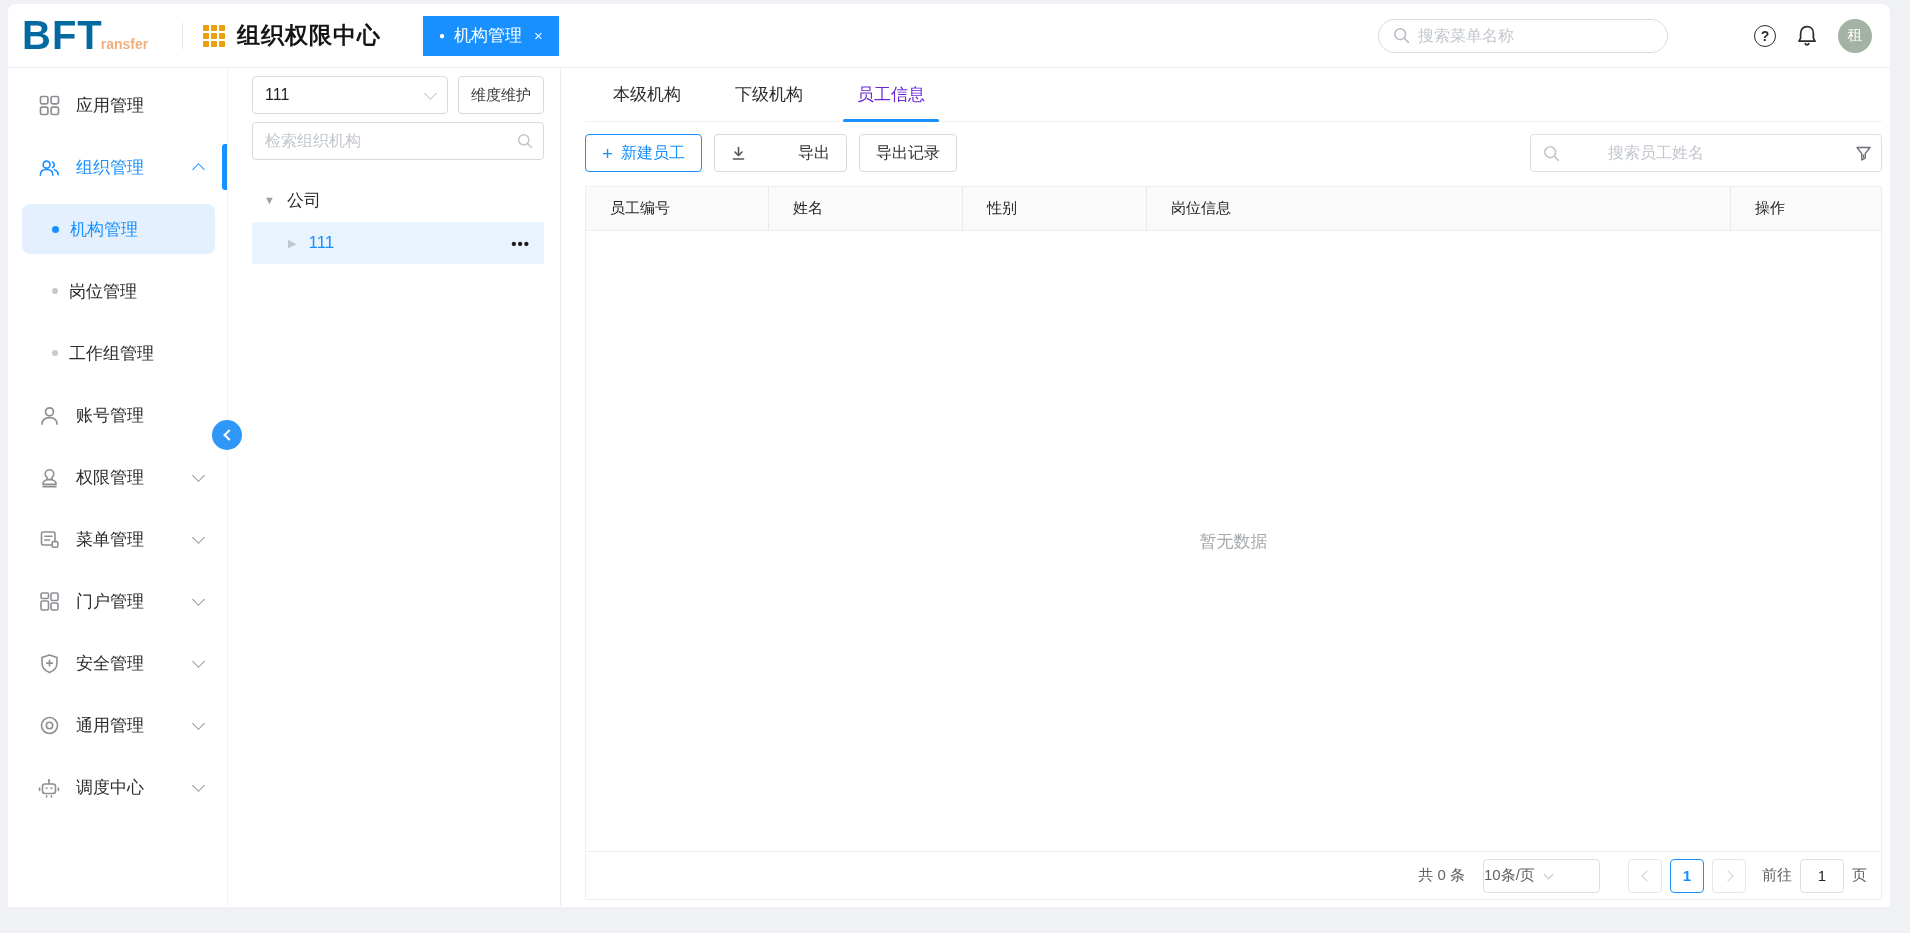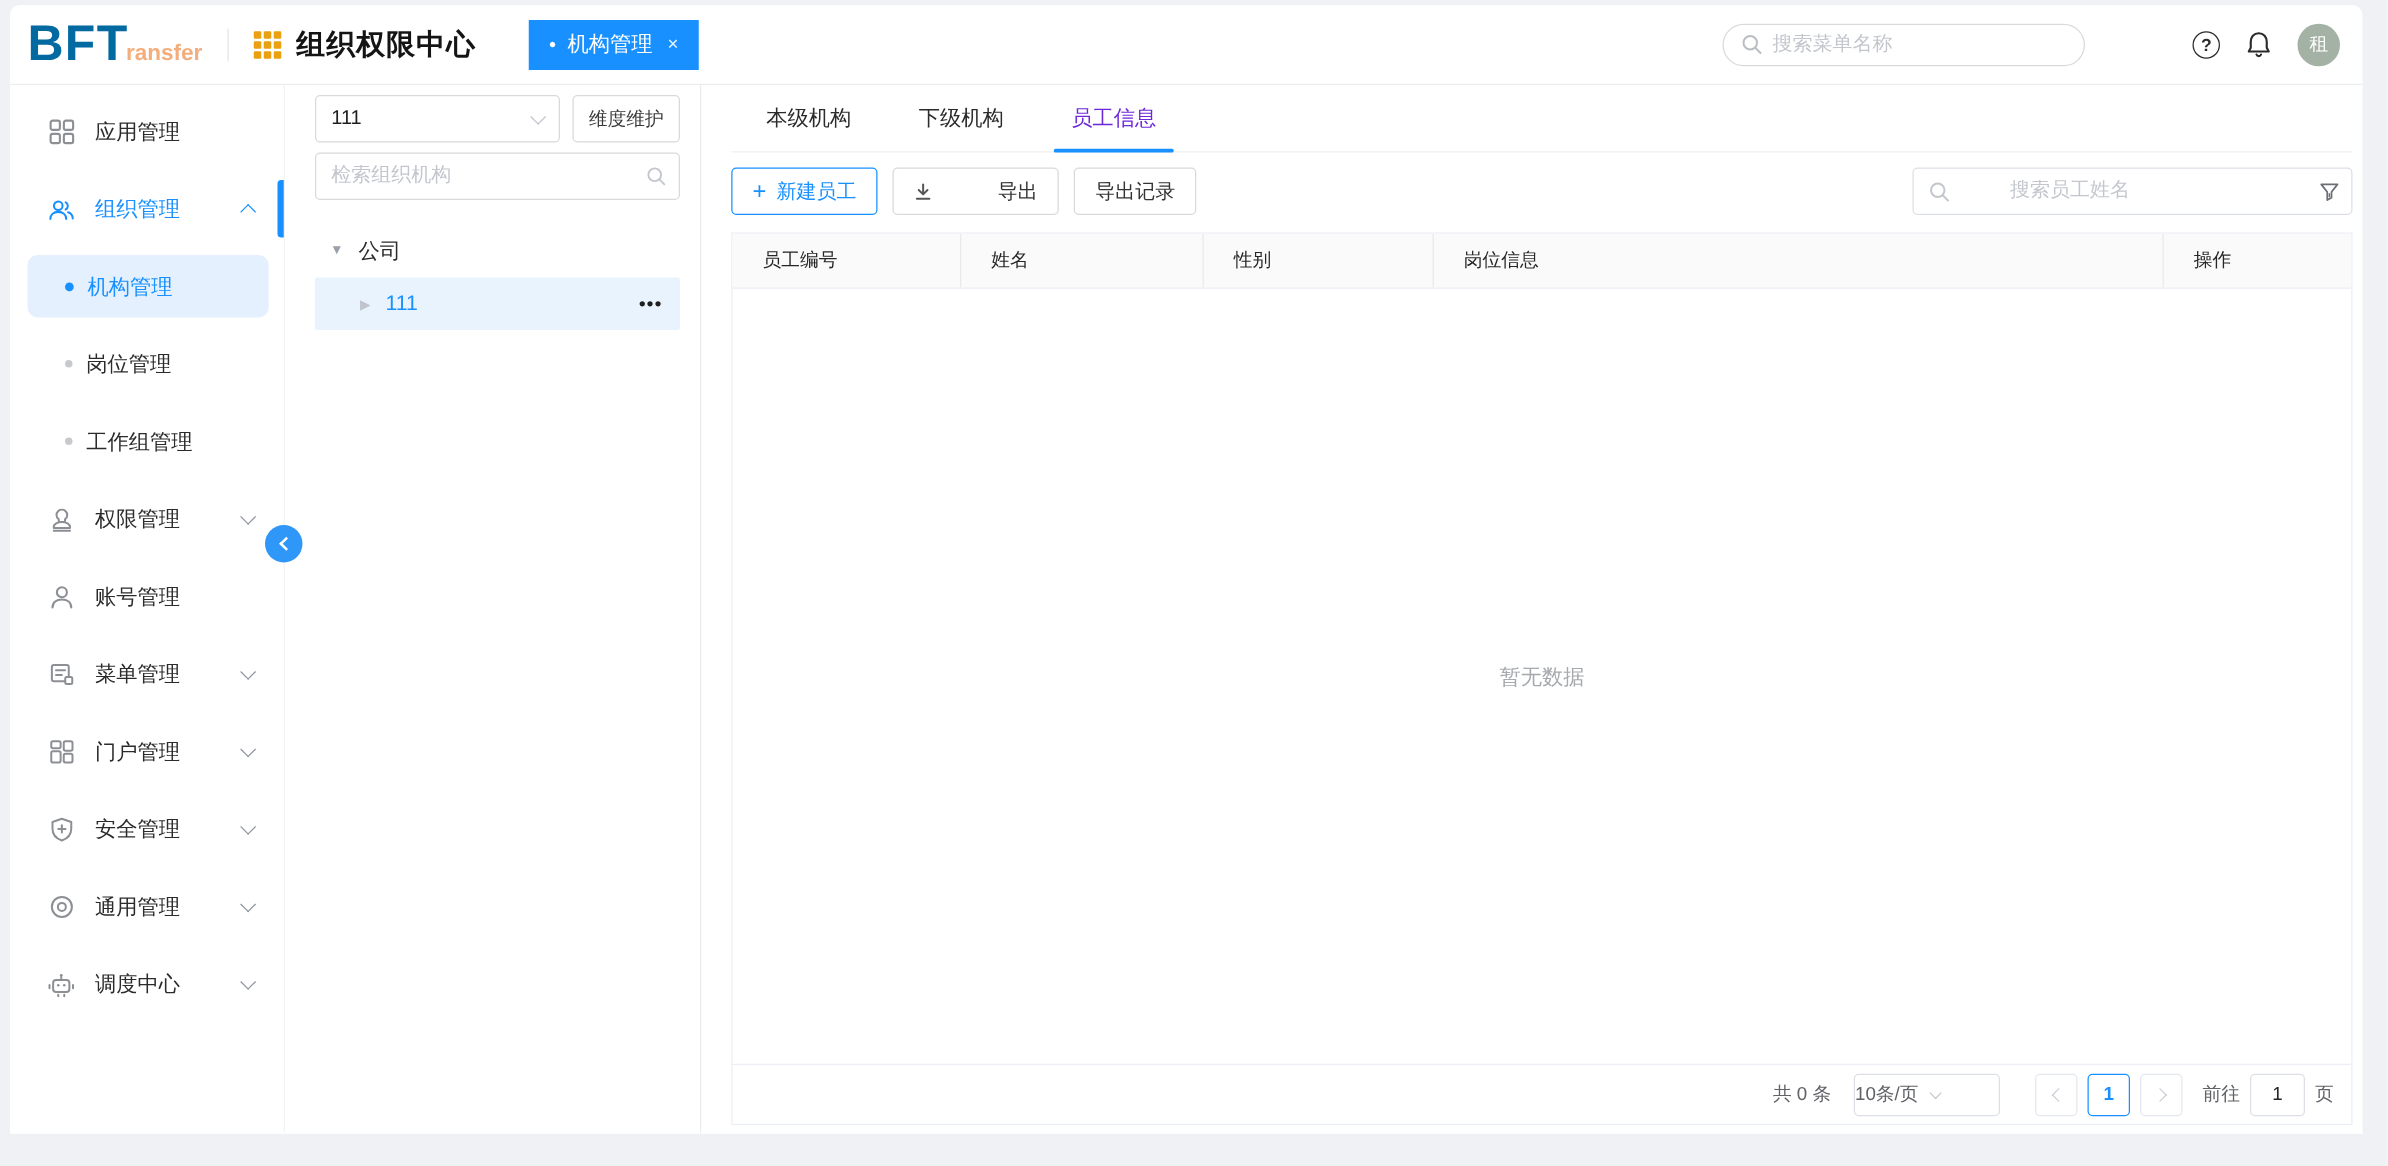--- a/index.html
+++ b/index.html
@@ -5,21 +5,21 @@
   * { box-sizing: border-box; margin: 0; padding: 0; }
   html, body { width: 1910px; height: 933px; background: #eff1f4; overflow: hidden;
     font-family: "Liberation Sans", "DejaVu Sans", sans-serif; color: #303133; }
   .app { position: absolute; left: 8px; top: 4px; width: 1882px; height: 903px;
     background: #fff; border-radius: 8px 8px 0 0; overflow: hidden; }
 
   
   .header { height: 64px; display: flex; align-items: center; border-bottom: 1px solid #ededed; padding: 0 18px 0 14px; }
   .logo { display: flex; align-items: baseline; width: 152px; cursor: pointer; }
   .logo-main { font-size: 40px; font-weight: 800; color: #0369a1; letter-spacing: 1px; }
-  .logo-sub { font-size: 18px; font-weight: 700; color: #f3ae7d; margin-left: -2px; }
+  .logo-sub { font-size: 14px; font-weight: 700; color: #f3ae7d; margin-left: -2px; }
   .h-divider { width: 1px; height: 26px; background: #e3e3e3; margin: 0 20px 0 8px; }
   .brand-grid { display: grid; grid-template-columns: repeat(3, 6px); grid-template-rows: repeat(3, 6px); gap: 2px; margin-right: 12px; }
   .brand-grid span { background: #e9a112; border-radius: 1px; }
   .app-title { font-size: 23px; font-weight: 700; color: #141414; letter-spacing: 1px; }
   .win-tab { margin-left: 42px; height: 40px; background: #1890ff; color: #fff; display: flex; align-items: center; padding: 0 16px; cursor: pointer; }
   .win-tab .dot { font-size: 10px; margin-right: 9px; }
   .win-tab .label { font-size: 17px; }
   .win-tab .close { font-size: 15px; margin-left: 12px; opacity: .9; cursor: pointer; }
   .h-spacer { flex: 1; }
   .menu-search { width: 290px; height: 34px; border: 1px solid #d9d9d9; border-radius: 17px; display: flex; align-items: center; padding: 0 14px; margin-right: 86px; }
@@ -201,37 +201,37 @@
         <span class="slabel">岗位管理</span>
       </div>
       <div class="sub-item">
         <span class="sdot"></span>
         <span class="slabel">工作组管理</span>
       </div>
 
       <div class="side-item">
         <span class="sicon">
           <svg width="21" height="21" viewBox="0 0 21 21">
+              <circle cx="10.5" cy="6.8" r="4" fill="none" stroke="#8c8f94" stroke-width="1.7"></circle>
+              <path d="M3 19 C3 14.8 6.3 12.6 10.5 12.6 C14.7 12.6 18 14.8 18 19" fill="none" stroke="#8c8f94" stroke-width="1.7" stroke-linecap="round"></path>
+            </svg>
+        </span>
+        <span class="slabel">账号管理</span>
+      </div>
+
+      <div class="side-item">
+        <span class="sicon">
+          <svg width="21" height="21" viewBox="0 0 21 21">
               <path d="M8 12.5 L8 10.5 C6.8 9.6 6.2 8.5 6.2 7 a4.3 4.3 0 0 1 8.6 0 C14.8 8.5 14.2 9.6 13 10.5 L13 12.5 Z" fill="none" stroke="#8c8f94" stroke-width="1.6" stroke-linejoin="round"></path>
               <path d="M4 16.6 C4 14.3 7 12.5 10.5 12.5 C14 12.5 17 14.3 17 16.6 L17 17.4 L4 17.4 Z" fill="none" stroke="#8c8f94" stroke-width="1.6" stroke-linejoin="round"></path>
               <line x1="4" y1="19.6" x2="17" y2="19.6" stroke="#8c8f94" stroke-width="1.6" stroke-linecap="round"></line>
             </svg>
         </span>
         <span class="slabel">权限管理</span>
         <span class="chev"></span>
-      </div>
-
-      <div class="side-item">
-        <span class="sicon">
-          <svg width="21" height="21" viewBox="0 0 21 21">
-              <circle cx="10.5" cy="6.8" r="4" fill="none" stroke="#8c8f94" stroke-width="1.7"></circle>
-              <path d="M3 19 C3 14.8 6.3 12.6 10.5 12.6 C14.7 12.6 18 14.8 18 19" fill="none" stroke="#8c8f94" stroke-width="1.7" stroke-linecap="round"></path>
-            </svg>
-        </span>
-        <span class="slabel">账号管理</span>
       </div>
 
       <div class="side-item">
         <span class="sicon">
           <svg width="21" height="21" viewBox="0 0 21 21">
               <rect x="2.5" y="3" width="13.5" height="13" rx="1.6" fill="none" stroke="#8c8f94" stroke-width="1.6"></rect>
               <line x1="5.8" y1="7.2" x2="13" y2="7.2" stroke="#8c8f94" stroke-width="1.6" stroke-linecap="round"></line>
               <line x1="5.8" y1="11" x2="10.5" y2="11" stroke="#8c8f94" stroke-width="1.6" stroke-linecap="round"></line>
               <rect x="13.2" y="12.6" width="5.6" height="5.6" rx="1.2" fill="#fff" stroke="#8c8f94" stroke-width="1.6"></rect>
             </svg>

